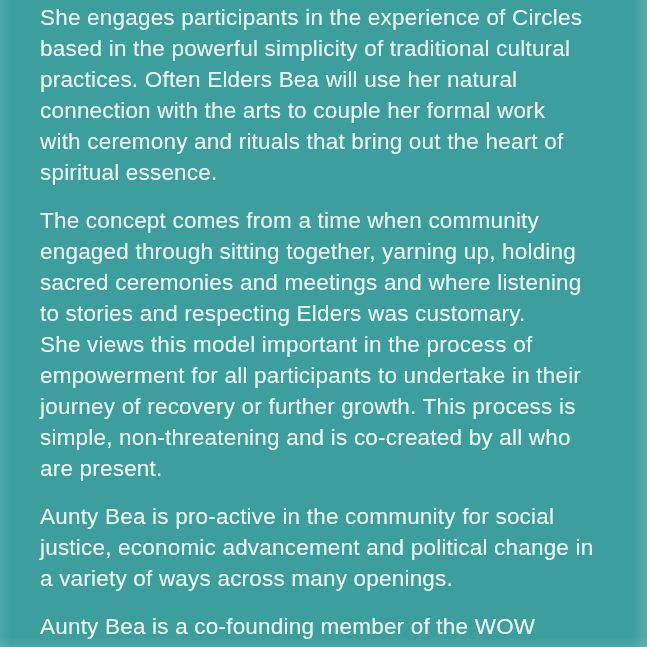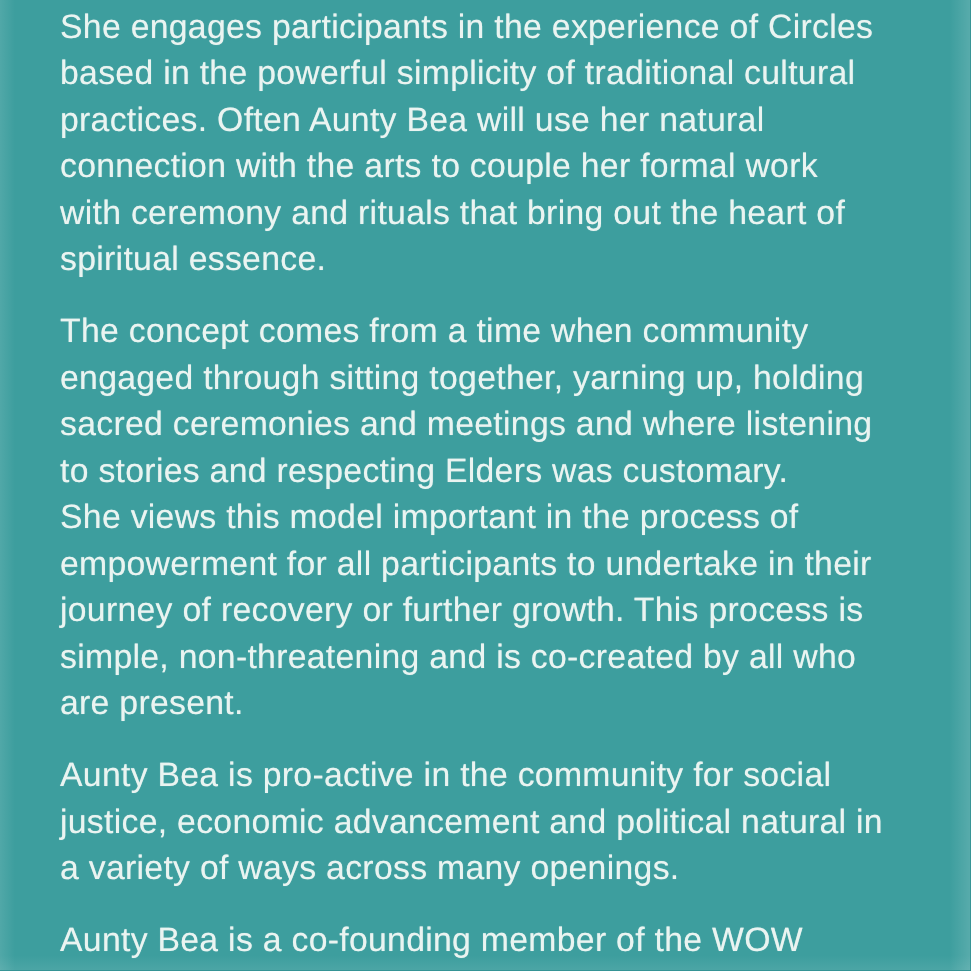--- a/index.html
+++ b/index.html
@@ -41,32 +41,32 @@
     text-shadow: 0 0 0.6px rgba(255,255,255,0.55); 
   }
 </style>
 </head>
 <body>
 
 <div class="page" style="background: rgb(61, 158, 158); color: rgb(234, 244, 241);">
   <div class="text-block">
     <p class="para">She engages participants in the experience of Circles
 based in the powerful simplicity of traditional cultural
-practices. Often Aunty Bea will use her natural
+practices. Often Elders Bea will use her natural
 connection with the arts to couple her formal work
 with ceremony and rituals that bring out the heart of
 spiritual essence.</p>
     <p class="para">The concept comes from a time when community
 engaged through sitting together, yarning up, holding
 sacred ceremonies and meetings and where listening
 to stories and respecting Elders was customary.
 She views this model important in the process of
 empowerment for all participants to undertake in their
 journey of recovery or further growth. This process is
 simple, non-threatening and is co-created by all who
 are present.</p>
     <p class="para">Aunty Bea is pro-active in the community for social
-justice, economic advancement and political natural in
+justice, economic advancement and political change in
 a variety of ways across many openings.</p>
     <p class="para">Aunty Bea is a co-founding member of the WOW
 Women of the World in Coffs Harbour, an established</p>
   </div>
 </div>
 
 </body></html>

